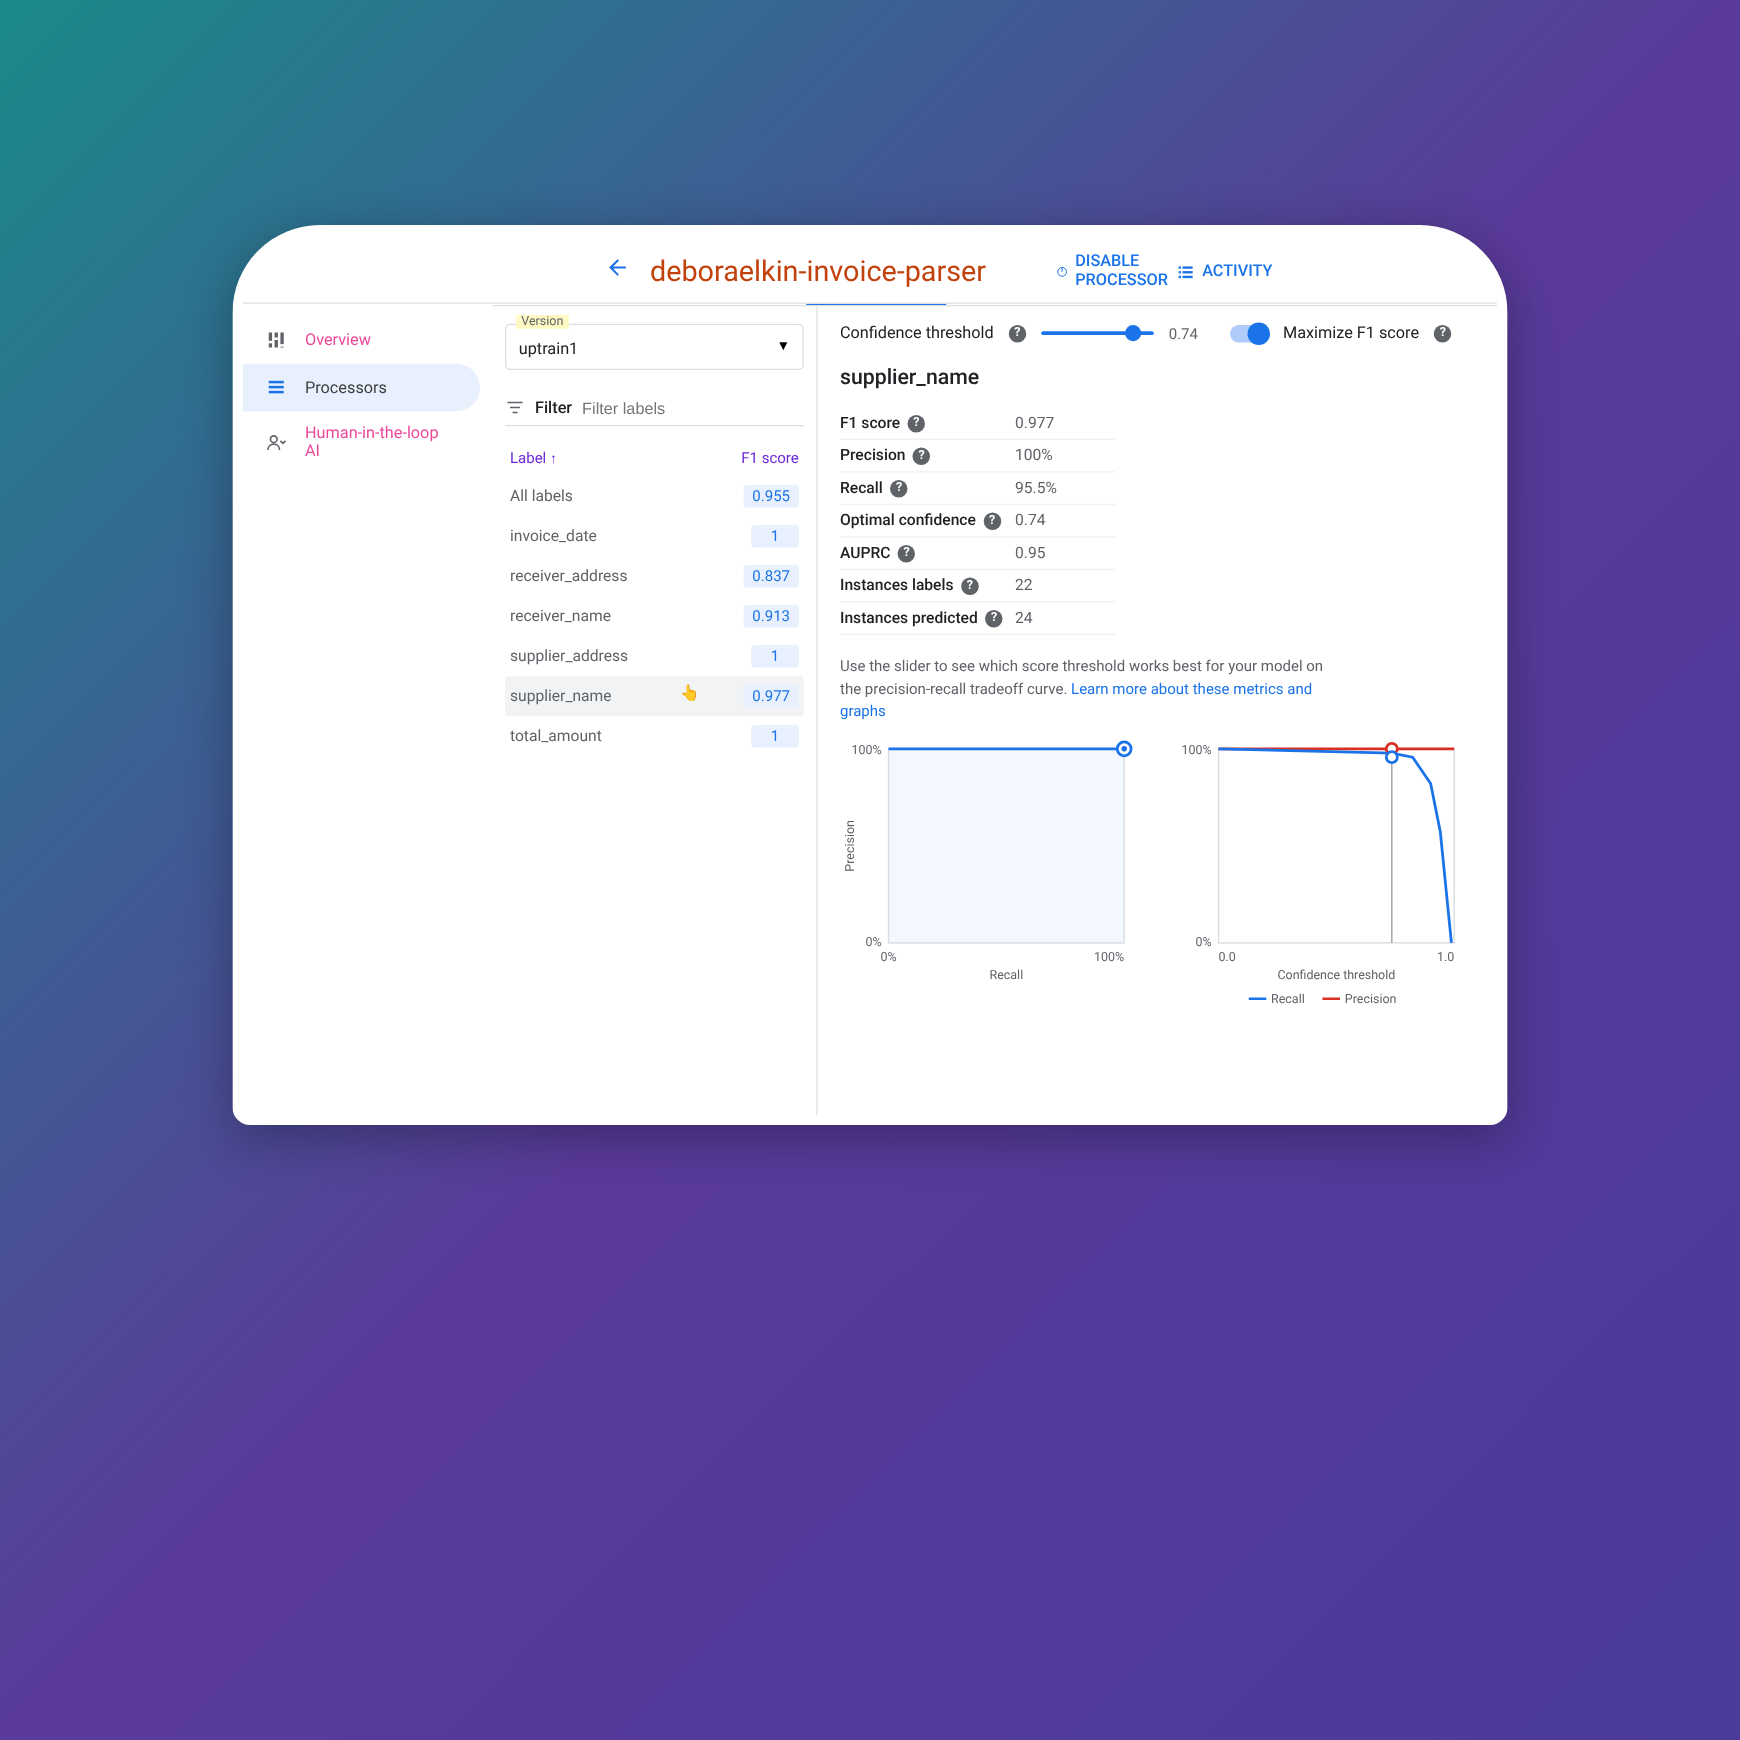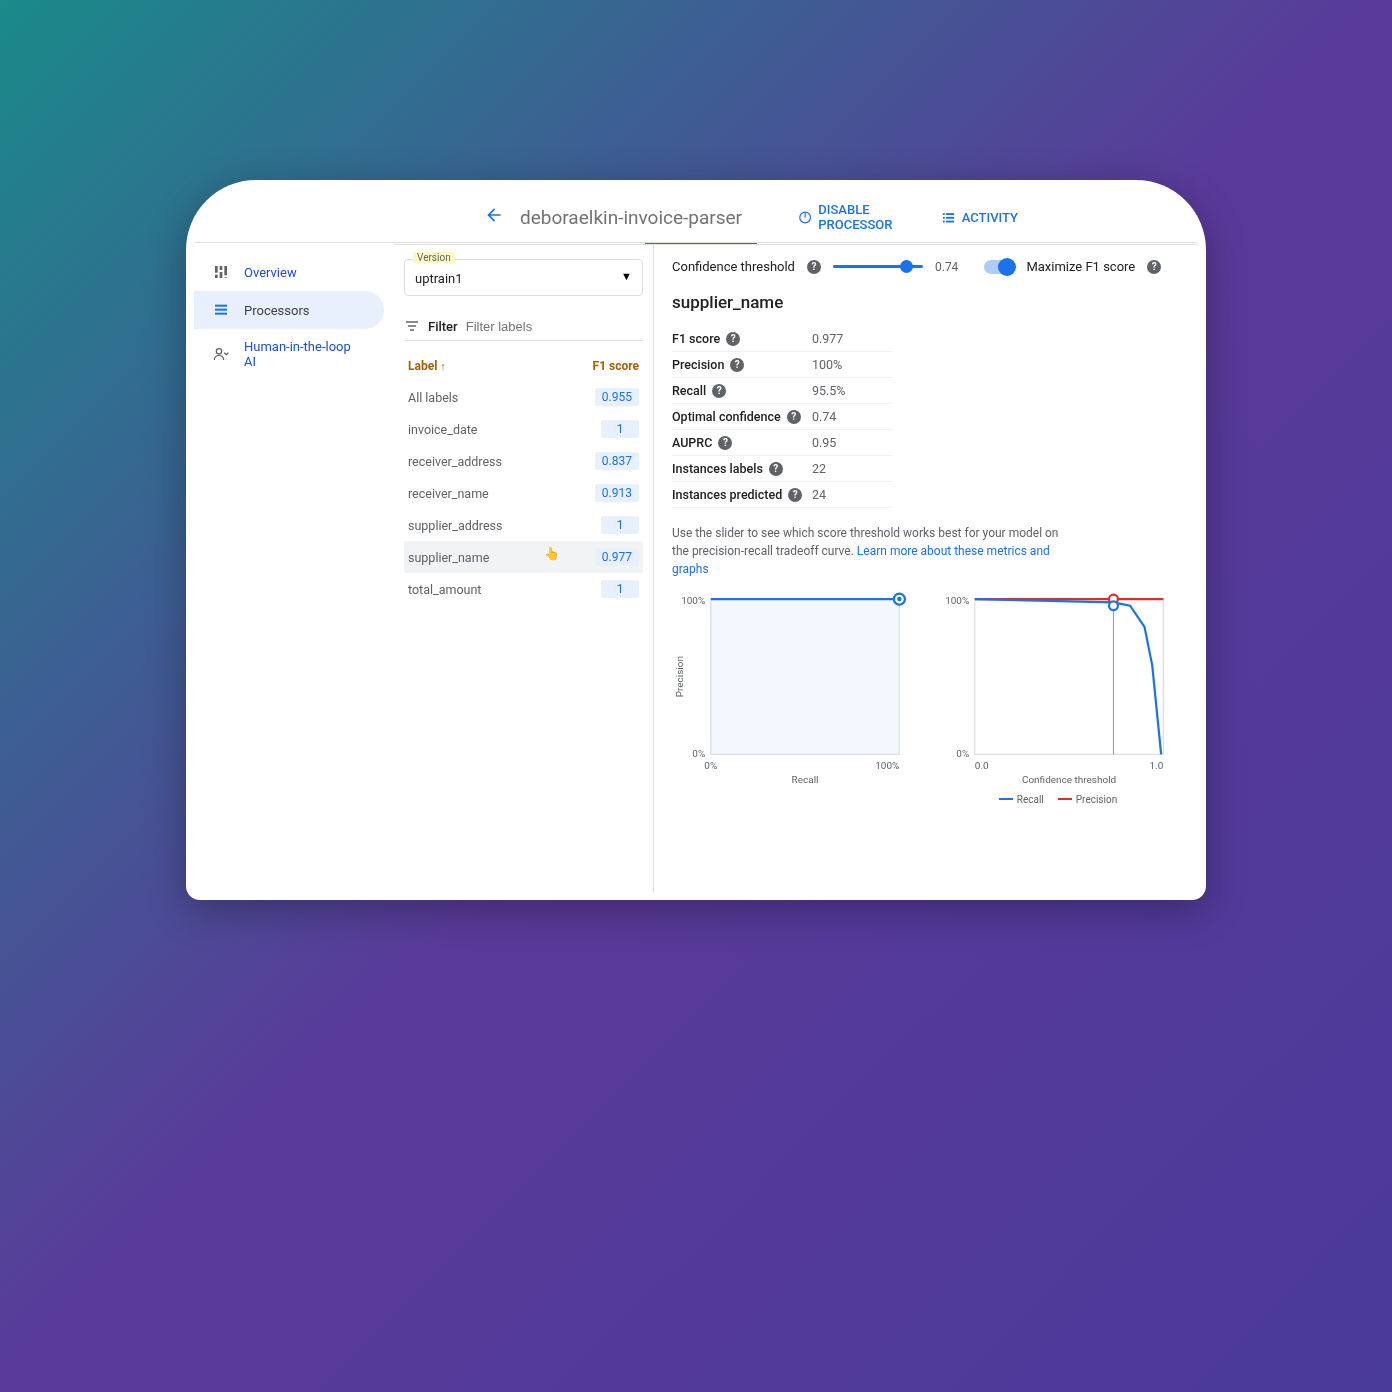--- a/index.html
+++ b/index.html
@@ -25,42 +25,42 @@
   border: 8px solid rgba(255,255,255,0.2);
 }
 .header {
   display: flex;
   align-items: center;
   padding: 14px 20px 10px 290px;
   gap: 16px;
   border-bottom: 1px solid #e0e0e0;
 }
 .back-arrow { color: #1a73e8; cursor: pointer; font-size: 22px; }
-.title { font-size: 19px; font-weight: 400; color: #737373; flex: 0 0 auto; margin-right: 40px; }
+.title { font-size: 23px; font-weight: 400; color: #c2410c; flex: 0 0 auto; margin-right: 40px; }
 .header-actions { display: flex; margin-left: auto; margin-right: 160px; }
 .header-btn { display: flex; align-items: center; gap: 6px; color: #1a73e8; font-size: 13px; font-weight: 500; cursor: pointer; }
 .body { display: flex; flex: 1; overflow: hidden; }
 .sidebar { width: 200px; padding-top: 10px; display: flex; flex-direction: column; }
-.sidebar-item { display: flex; align-items: center; gap: 14px; padding: 10px 18px; font-size: 13px; color: #1d4ed8; cursor: pointer; border-radius: 0 20px 20px 0; margin-right: 10px; }
+.sidebar-item { display: flex; align-items: center; gap: 14px; padding: 10px 18px; font-size: 13px; color: #ec4899; cursor: pointer; border-radius: 0 20px 20px 0; margin-right: 10px; }
 .sidebar-item.active { background: #e8f0fe; color: #404040; }
 .sidebar-icon { width: 18px; height: 18px; display: flex; align-items: center; justify-content: center; }
 .main { flex: 1; display: flex; flex-direction: column; overflow: hidden; }
 .tabs { display: flex; gap: 28px; padding: 0 20px; border-bottom: 1px solid #e0e0e0; margin-top: -44px; background: #fff; }
 .tab { padding: 14px 4px; font-size: 12px; font-weight: 500; color: #5f6368; cursor: pointer; border-bottom: 3px solid transparent; letter-spacing: 0.3px; }
 .tab.active { color: #1a73e8; border-bottom-color: #1a73e8; }
 .content { display: flex; flex: 1; overflow: hidden; }
 .left-panel { width: 260px; border-right: 1px solid #e0e0e0; padding: 14px 10px; }
 .version-field { position: relative; border: 1px solid #dadce0; border-radius: 4px; padding: 8px 10px; margin-bottom: 16px; }
 .version-label { position: absolute; top: -8px; left: 8px; background: #fef9c3; padding: 0 4px; font-size: 10px; color: #5f6368; }
 .version-value { font-size: 13px; color: #202124; }
 .version-arrow { position: absolute; right: 10px; top: 10px; font-size: 11px; }
 .filter-row { display: flex; align-items: center; gap: 8px; padding: 6px 0; border-bottom: 1px solid #e0e0e0; margin-bottom: 10px; }
 .filter-label { font-size: 13px; font-weight: 500; color: #202124; }
 .filter-input { border: none; outline: none; font-size: 13px; color: #9e9e9e; flex: 1; }
-.label-header { display: flex; justify-content: space-between; padding: 8px 4px; font-size: 12px; font-weight: 700; color: #a16207; }
+.label-header { display: flex; justify-content: space-between; padding: 8px 4px; font-size: 12px; font-weight: 400; color: #6d28d9; }
 .label-row { display: flex; justify-content: space-between; align-items: center; padding: 7px 4px; font-size: 12.5px; color: #5f6368; cursor: pointer; border-radius: 3px; }
 .label-row.selected { background: #f1f3f4; }
 .score-val { background: #e8f0fe; color: #1a73e8; padding: 2px 7px; border-radius: 3px; font-size: 12px; min-width: 38px; text-align: center; }
 .right-panel { flex: 1; padding: 14px 18px; overflow-y: auto; }
 .threshold-row { display: flex; align-items: center; gap: 12px; margin-bottom: 18px; font-size: 13px; }
 .threshold-row .lbl { color: #202124; }
 .help-icon { display: inline-flex; width: 14px; height: 14px; border-radius: 50%; background: #5f6368; color: #fff; font-size: 10px; align-items: center; justify-content: center; font-weight: bold; }
 .slider-track { width: 90px; height: 3px; background: #1a73e8; position: relative; border-radius: 2px; }
 .slider-thumb { position: absolute; top: -5px; left: 74%; width: 13px; height: 13px; background: #1a73e8; border-radius: 50%; }
 .threshold-val { font-size: 12px; color: #5f6368; }

